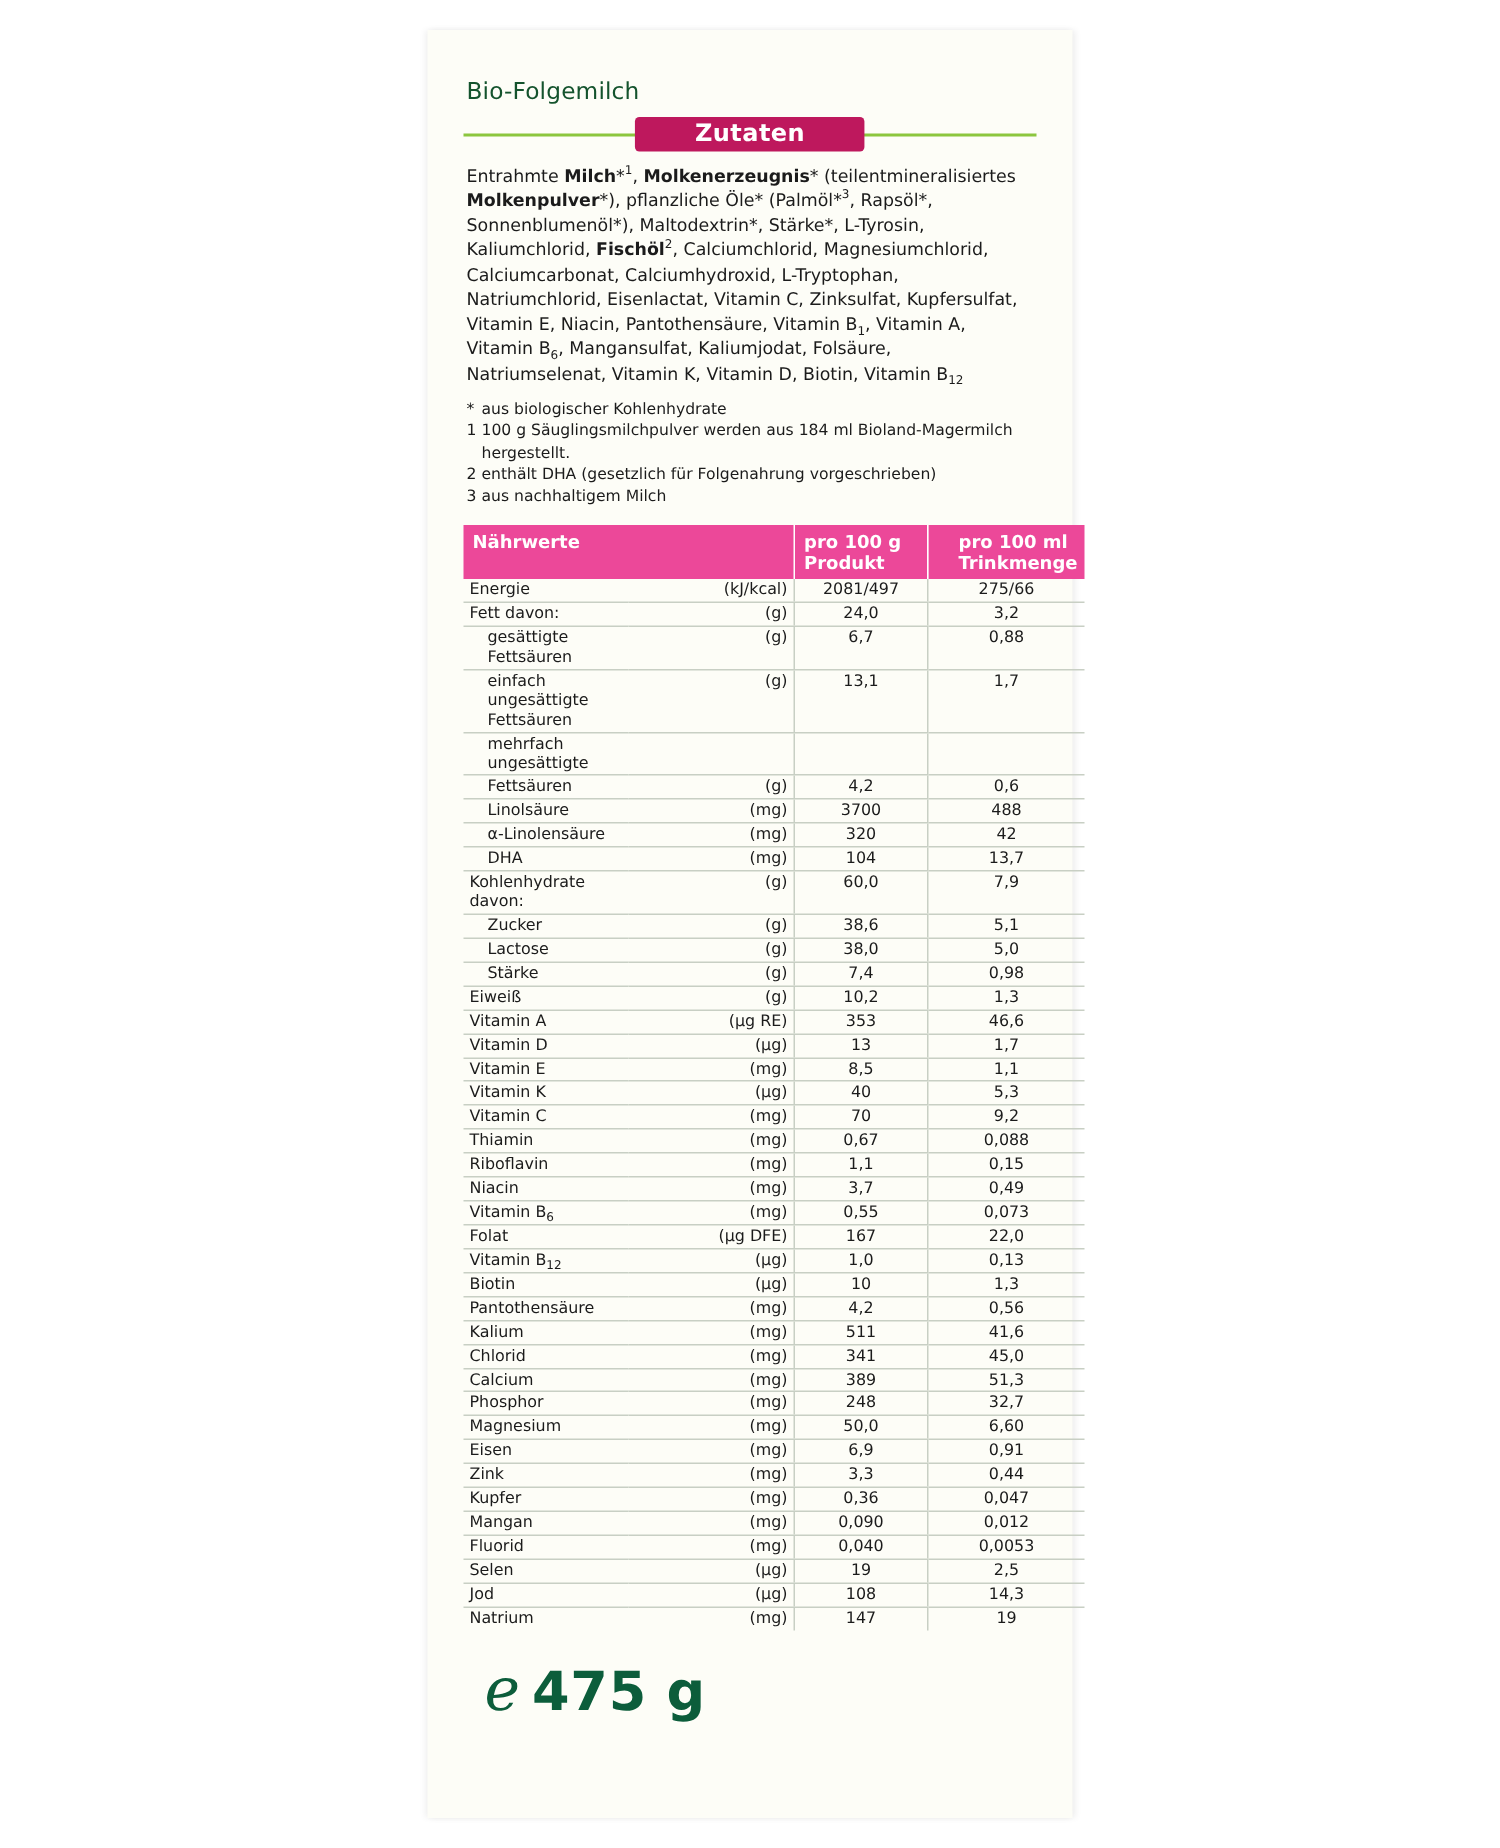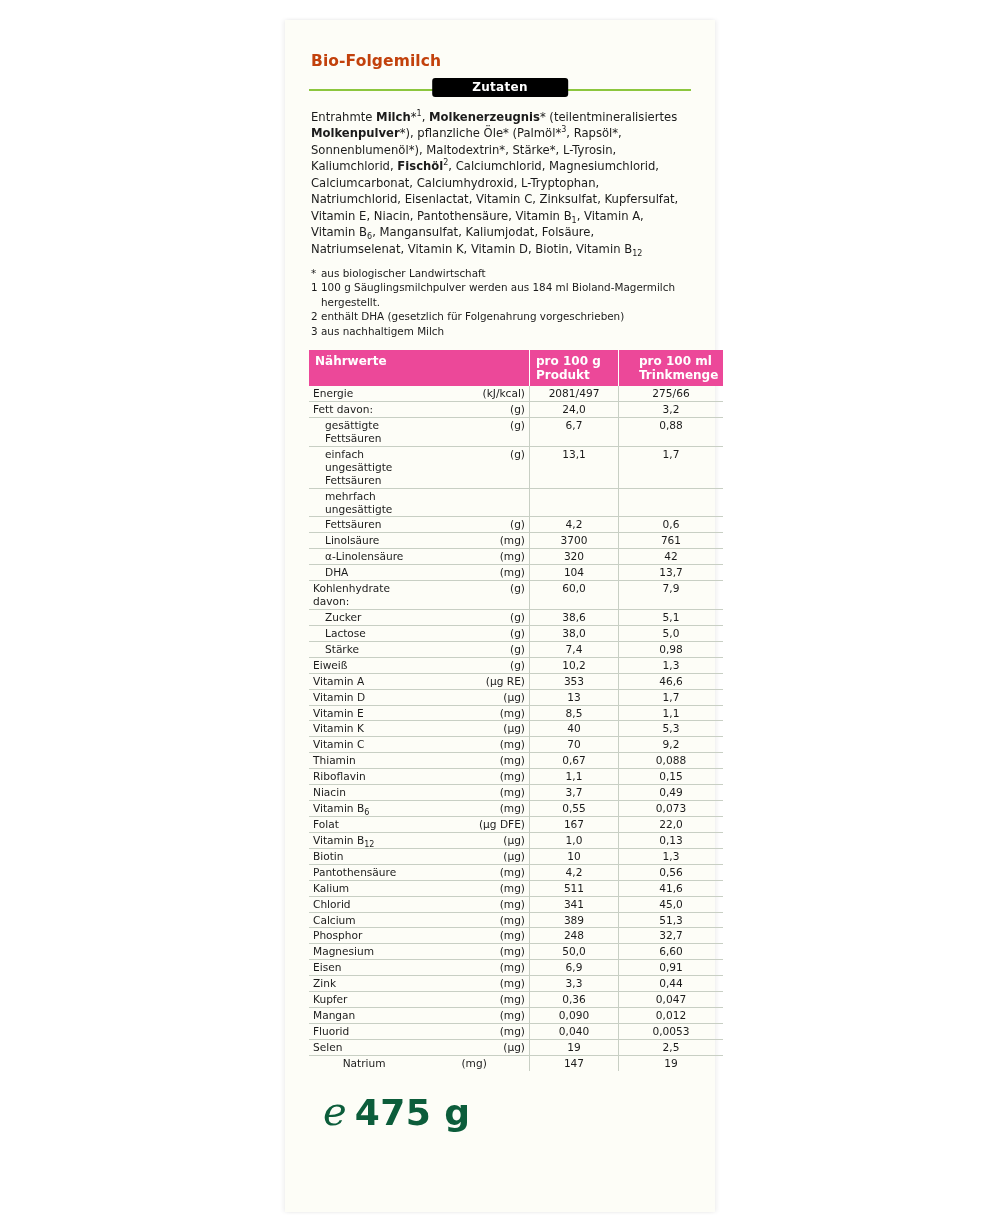--- a/index.html
+++ b/index.html
@@ -27,23 +27,23 @@
   }
 
   .inner {
     position: absolute;
     left: 24px;
     top: 32px;
     width: 382px;
   }
 
   .brand-title {
-    font-weight: bold;
+    font-weight: normal;
     font-size: 15.5px;
-    color: #c2410c;
+    color: #14532d;
     letter-spacing: 0.1px;
     margin: 0 0 8px 2px;
   }
 
   
   .ribbon-wrap {
     position: relative;
     height: 22px;
     margin: 0 0 9px 0;
   }
@@ -53,23 +53,23 @@
     left: 0;
     right: 0;
     height: 2px;
     background: #8cc63e;
   }
   .ribbon {
     position: absolute;
     left: 50%;
     transform: translateX(-50%);
     top: 0;
-    background: #000000;
+    background: #be185d;
     color: #ffffff;
-    font-size: 12px;
+    font-size: 16px;
     font-weight: bold;
     letter-spacing: 0.3px;
     padding: 3px 40px 4px 40px;
     border-radius: 3px;
     line-height: 1;
   }
 
   .ingredients {
     font-size: 11.6px;
     line-height: 1.42;
@@ -131,21 +131,21 @@
     text-align: right;
     padding-right: 5px;
     white-space: nowrap;
     margin-top: 48px;
   }
   td.v {
     text-align: center;
     border-left: 1px solid #c8cfc4;
     white-space: nowrap;
   }
-  tr.nb td { border-bottom: none; text-align: center; }
+  tr.nb td { border-bottom: none; }
 
   
   .weight {
     margin: 20px 0 0 14px;
     color: #0c5d3b;
     display: flex;
     align-items: baseline;
     gap: 8px;
   }
   .emark {
@@ -171,21 +171,21 @@
     <div class="brand-title">Bio-Folgemilch</div>
 
     <div class="ribbon-wrap">
       <div class="ribbon-line"></div>
       <div class="ribbon">Zutaten</div>
     </div>
 
     <div class="ingredients">Entrahmte <b>Milch</b>*<sup>1</sup>, <b>Molkenerzeugnis</b>* (teilentmineralisiertes <b>Molkenpulver</b>*), pflanzliche Öle* (Palmöl*<sup>3</sup>, Rapsöl*, Sonnenblumenöl*), Maltodextrin*, Stärke*, L-Tyrosin, Kaliumchlorid, <b>Fischöl</b><sup>2</sup>, Calciumchlorid, Magnesiumchlorid, Calciumcarbonat, Calciumhydroxid, L-Tryptophan, Natriumchlorid, Eisenlactat, Vitamin C, Zinksulfat, Kupfersulfat, Vitamin E, Niacin, Pantothensäure, Vitamin B<sub>1</sub>, Vitamin A, Vitamin B<sub>6</sub>, Mangansulfat, Kaliumjodat, Folsäure, Natriumselenat, Vitamin K, Vitamin D, Biotin, Vitamin B<sub>12</sub></div>
 
     <div class="footnotes">
-      <span class="fn"><span class="mk">*</span><span>aus biologischer Landwirtschaft</span></span>
+      <span class="fn"><span class="mk">*</span><span>aus biologischer Kohlenhydrate</span></span>
       <span class="fn"><span class="mk">1</span><span>100 g Säuglingsmilchpulver werden aus 184 ml Bioland-Magermilch hergestellt.</span></span>
       <span class="fn"><span class="mk">2</span><span>enthält DHA (gesetzlich für Folgenahrung vorgeschrieben)</span></span>
       <span class="fn"><span class="mk">3</span><span>aus nachhaltigem Milch</span></span>
     </div>
 
     <table class="nutri">
       <thead>
         <tr>
           <th class="c-name" colspan="2">Nährwerte</th>
           <th class="c-v1">
@@ -232,21 +232,21 @@
           <tr>
             <td class="name ind1">Fettsäuren</td>
             <td class="unit">(g)</td>
             <td class="v">4,2</td>
             <td class="v">0,6</td>
           </tr>
           <tr>
             <td class="name ind1">Linolsäure</td>
             <td class="unit">(mg)</td>
             <td class="v">3700</td>
-            <td class="v">761</td>
+            <td class="v">488</td>
           </tr>
           <tr>
             <td class="name ind1">α-Linolensäure</td>
             <td class="unit">(mg)</td>
             <td class="v">320</td>
             <td class="v">42</td>
           </tr>
           <tr>
             <td class="name ind1">DHA</td>
             <td class="unit">(mg)</td>
@@ -420,20 +420,26 @@
             <td class="unit">(mg)</td>
             <td class="v">0,040</td>
             <td class="v">0,0053</td>
           </tr>
           <tr>
             <td class="name">Selen</td>
             <td class="unit">(µg)</td>
             <td class="v">19</td>
             <td class="v">2,5</td>
           </tr>
+          <tr>
+            <td class="name">Jod</td>
+            <td class="unit">(µg)</td>
+            <td class="v">108</td>
+            <td class="v">14,3</td>
+          </tr>
           <tr class="nb">
             <td class="name">Natrium</td>
             <td class="unit">(mg)</td>
             <td class="v">147</td>
             <td class="v">19</td>
           </tr>
         </tbody>
     </table>
 
     <div class="weight">

